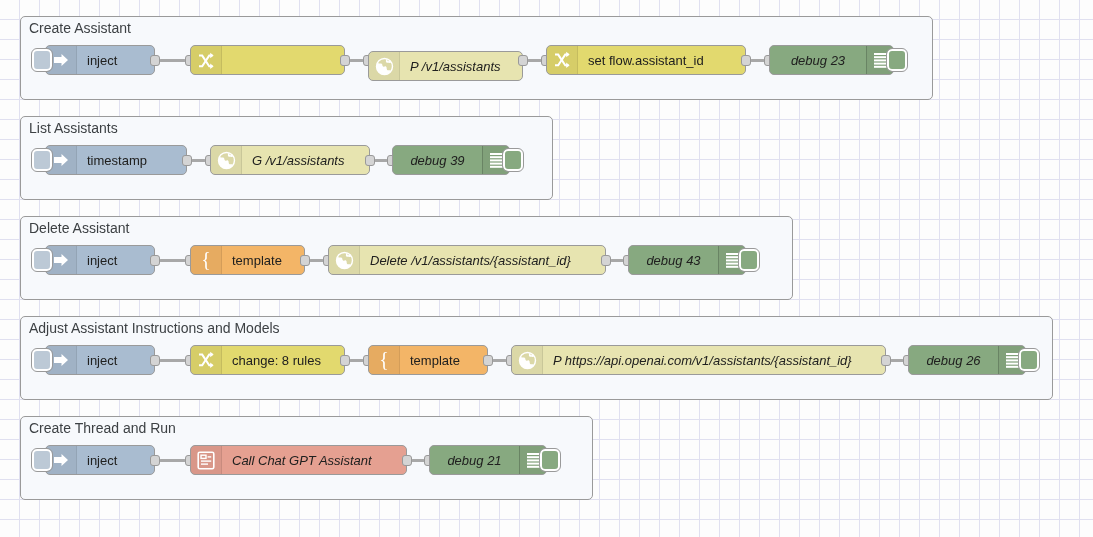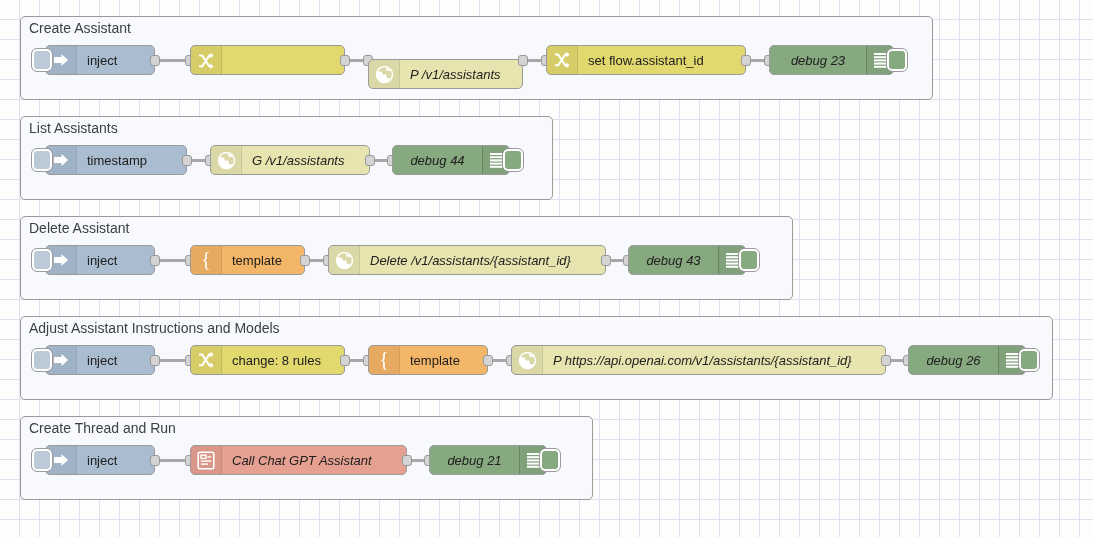--- a/index.html
+++ b/index.html
@@ -170,21 +170,21 @@
           <path d="M13.2 11.6 L16.6 14.2 L13.2 17 Z" fill="#fff"></path>
         </svg>
       </div>
       <div class="node-label">change: 5 rules</div>
     </div>
     <div class="link" style="left: 345px; top: 55px; width: 23px;">
       <div class="wire" style="left: 4px; top: 4px; width: 15px;"></div>
       <div class="port" style="left: -5px;"></div>
       <div class="port" style="left: 18px;"></div>
     </div>
-    <div class="node c-http" style="left: 368px; top: 59px; width: 155px;">
+    <div class="node c-http" style="left: 368px; top: 51px; width: 155px;">
       <div class="node-icon">
         <svg width="19" height="19" viewBox="0 0 20 20">
           <circle cx="10" cy="10" r="8.4" fill="none" stroke="#fff" stroke-width="1.5"></circle>
           <path d="M3.3 6.4 C5 7.6 5.6 6.2 7 7 C8.4 7.8 7.2 9.4 8.6 10.1 C10 10.8 10.4 9.3 11.6 10.1 C12.8 10.9 11.8 12.6 12.8 13.6 C13.8 14.6 15.4 13.4 16.4 14.6 C15.2 17 12.8 18.4 10 18.4 C5.4 18.4 1.6 14.6 1.6 10 C1.6 8.7 1.9 7.4 2.5 6.3 Z" fill="#fff"></path>
           <path d="M12.4 1.9 C13.4 2.6 12.6 3.8 13.6 4.3 C14.6 4.8 15.6 3.6 16.6 4.6 C17.4 5.6 16.4 6.6 15.2 6.2 C14 5.8 13 6.6 12 5.8 C11 5 11.4 3.2 12.4 1.9 Z" fill="#fff"></path>
         </svg>
       </div>
       <div class="node-label italic">P /v1/assistants</div>
     </div>
     <div class="link" style="left: 523px; top: 55px; width: 23px;">
@@ -247,21 +247,21 @@
         </svg>
       </div>
       <div class="node-label italic">G /v1/assistants</div>
     </div>
     <div class="link" style="left: 370px; top: 155px; width: 22px;">
       <div class="wire" style="left: 4px; top: 4px; width: 14px;"></div>
       <div class="port" style="left: -5px;"></div>
       <div class="port" style="left: 17px;"></div>
     </div>
     <div class="node c-debug" style="left: 392px; top: 145px; width: 118px;">
-      <div class="node-label italic center">debug 44</div>
+      <div class="node-label italic center">debug 39</div>
       <div class="debug-icon-box">
         <svg width="15" height="17" viewBox="0 0 15 17">
           <rect x="1" y="1" width="13" height="2" fill="#fff"></rect>
           <rect x="1" y="4.2" width="13" height="2" fill="#fff"></rect>
           <rect x="1" y="7.4" width="13" height="2" fill="#fff"></rect>
           <rect x="1" y="10.6" width="13" height="2" fill="#fff"></rect>
           <rect x="1" y="13.8" width="13" height="2" fill="#fff"></rect>
         </svg>
       </div>
     </div>

